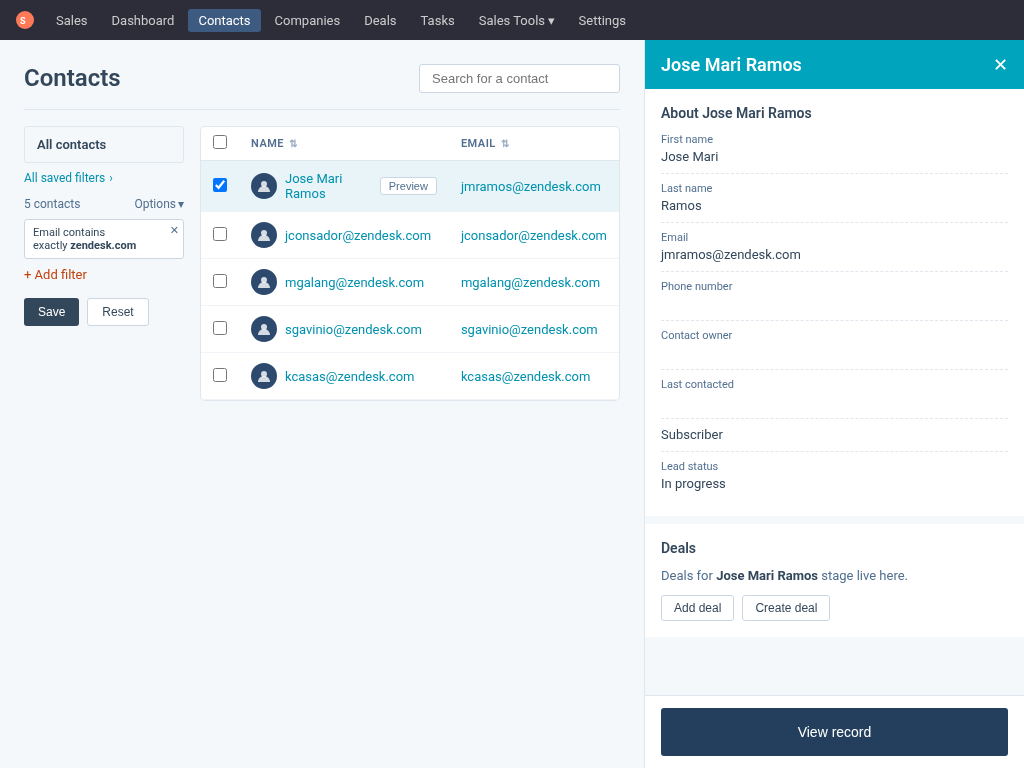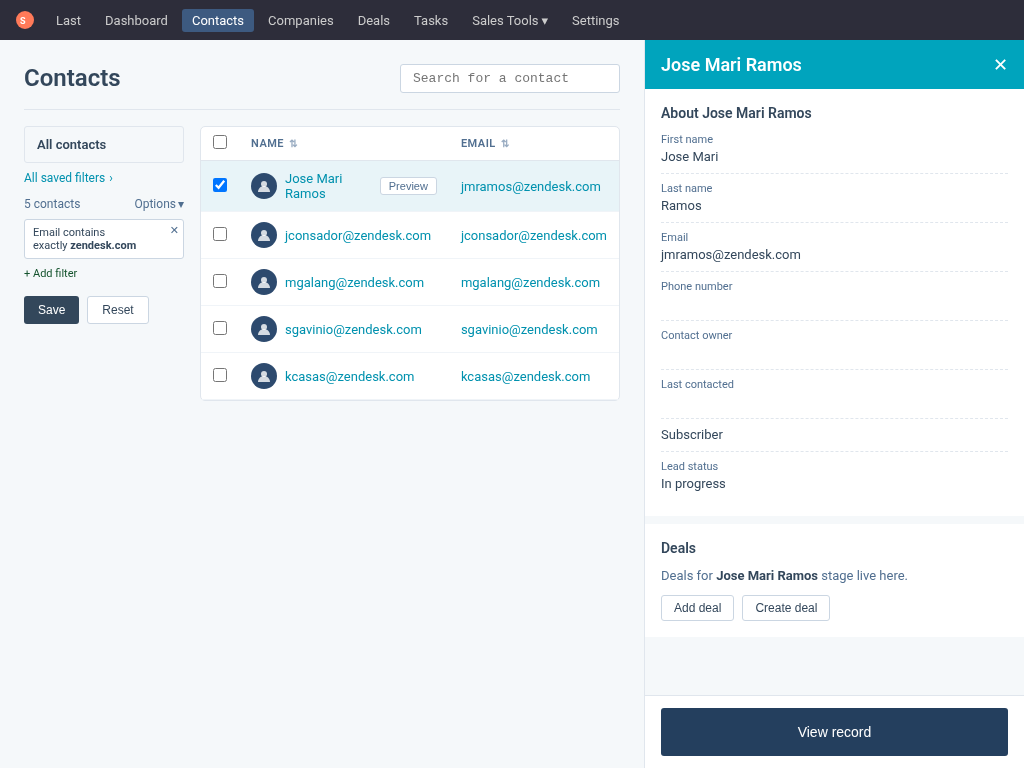--- a/index.html
+++ b/index.html
@@ -57,23 +57,22 @@
       margin-bottom: 16px;
       padding-right: 0;
     }
 
     .search-input {
       border: 1px solid #cbd6e2;
       border-radius: 3px;
       padding: 6px 12px;
       font-size: 13px;
       color: #99acc2;
-      width: 220px;
-      background: #fff;
-      font-family: Liberation Mono, monospace;
+      width: 201px;
+      background: #fff;
     }
 
     .divider { border: none; border-top: 1px solid #e0e6ed; margin-bottom: 16px; }
 
     .content-row {
       display: flex;
       gap: 16px;
     }
 
     
@@ -135,22 +134,22 @@
     .filter-tag-close {
       position: absolute;
       top: 4px;
       right: 4px;
       cursor: pointer;
       color: #516f90;
       font-size: 11px;
     }
 
     .add-filter-btn {
-      color: #14532d;
-      font-size: 11px;
+      color: #c2410c;
+      font-size: 13px;
       cursor: pointer;
       display: flex;
       align-items: center;
       gap: 4px;
       margin-bottom: 16px;
     }
 
     .save-btn {
       background: #33475b;
       color: #fff;
@@ -408,21 +407,21 @@
 </head>
 <body>
 
 <nav class="top-nav">
   <div class="nav-logo">
     <svg viewBox="0 0 18 18" fill="none">
       <circle cx="9" cy="9" r="9" fill="#ff7a59"></circle>
       <text x="4" y="13" font-size="9" fill="white" font-weight="bold">S</text>
     </svg>
   </div>
-  <div class="nav-item">Last</div>
+  <div class="nav-item">Sales</div>
   <div class="nav-item">Dashboard</div>
   <div class="nav-item active">Contacts</div>
   <div class="nav-item">Companies</div>
   <div class="nav-item">Deals</div>
   <div class="nav-item">Tasks</div>
   <div class="nav-item nav-item-dropdown">
     <span>Sales Tools</span>
     <span>▾</span>
   </div>
   <div class="nav-item">Settings</div>

